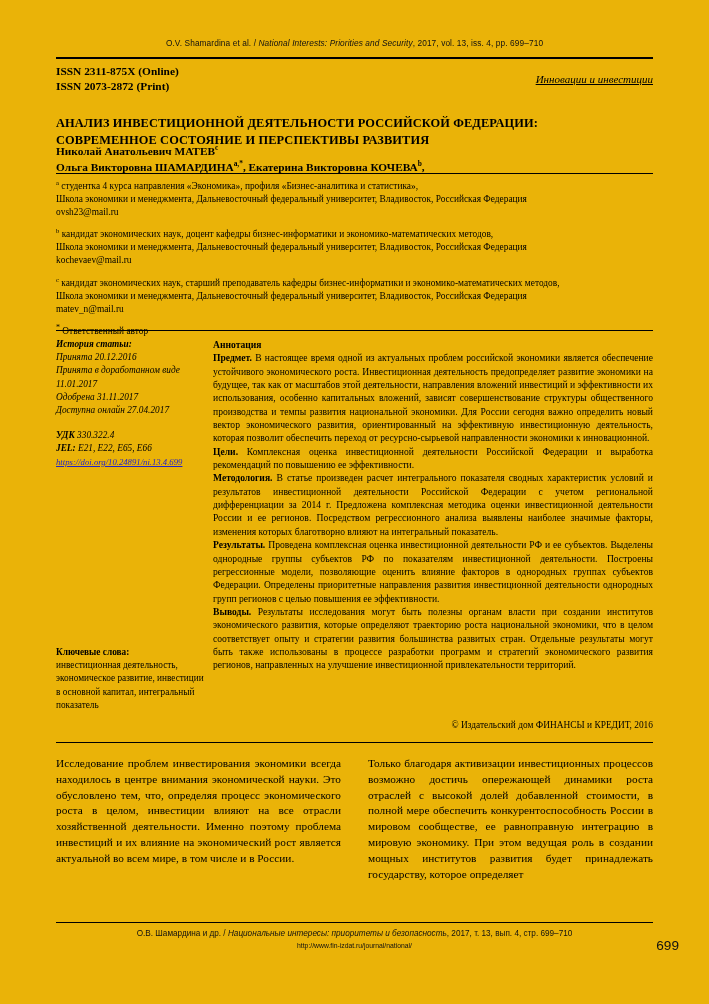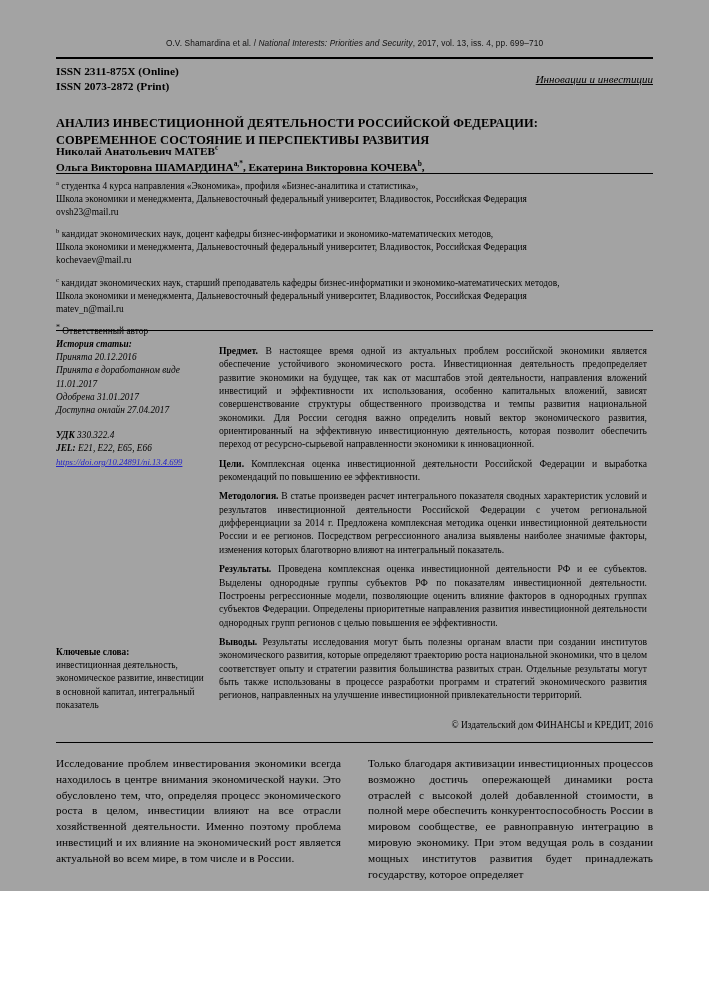--- a/index.html
+++ b/index.html
@@ -4,23 +4,23 @@
 <title>Article first page</title>
 <style>
   html, body {
     margin: 0;
     padding: 0;
     background: #ffffff;
   }
   .page {
     position: relative;
     width: 709px;
-    height: 891px;
+    height: 1004px;
     margin: 0 auto;
-    background: #a3a3a3;
+    background: #eab308;
     color: #000000;
     font-family: "Liberation Serif", "DejaVu Serif", serif;
     box-sizing: border-box;
     overflow: hidden;
   }
 
   
   .running-head {
     position: absolute;
     top: 38px;
@@ -176,21 +176,21 @@
     width: 440px;
     font-size: 9.6px;
     line-height: 13.35px;
     text-align: justify;
   }
   .abstract-col .hdr {
     font-weight: bold;
     display: block;
   }
   .abstract-col p {
-    margin: 6px;
+    margin: 0;
     text-align: justify;
     text-justify: inter-word;
   }
   .abstract-col p b { font-weight: bold; }
 
   .copyright {
     position: absolute;
     top: 719px;
     left: 56px;
     width: 597px;
@@ -316,51 +316,56 @@
   </div>
 
   <div class="rule-abstract"></div>
 
   <div class="meta-col">
     <div class="block">
       <div class="hdr">История статьи:</div>
       <div>Принята 20.12.2016</div>
       <div>Принята в доработанном виде</div>
       <div>11.01.2017</div>
-      <div>Одобрена 31.01.2017</div>
+      <div>Одобрена 31.11.2017</div>
       <div>Доступна онлайн 27.04.2017</div>
     </div>
     <div class="block">
       <div class="udc-line"><b>УДК</b><span> 330.322.4</span></div>
       <div class="udc-line"><b>JEL:</b><span> E21, E22, E65, E66</span></div>
       <div><a class="doi-link" href="#" style="color: rgb(35, 35, 200);">https://doi.org/10.24891/ni.13.4.699</a></div>
     </div>
   </div>
 
   <div class="keywords-block">
     <div class="hdr">Ключевые слова:</div>
     <div>инвестиционная деятельность, экономическое развитие, инвестиции в основной капитал, интегральный показатель</div>
   </div>
 
   <div class="abstract-col">
+    <span class="hdr">Аннотация</span>
     <p><b>Предмет.</b><span> В настоящее время одной из актуальных проблем российской экономики является обеспечение устойчивого экономического роста. Инвестиционная деятельность предопределяет развитие экономики на будущее, так как от масштабов этой деятельности, направления вложений инвестиций и эффективности их использования, особенно капитальных вложений, зависят совершенствование структуры общественного производства и темпы развития национальной экономики. Для России сегодня важно определить новый вектор экономического развития, ориентированный на эффективную инвестиционную деятельность, которая позволит обеспечить переход от ресурсно-сырьевой направленности экономики к инновационной.</span></p>
     <p><b>Цели.</b><span> Комплексная оценка инвестиционной деятельности Российской Федерации и выработка рекомендаций по повышению ее эффективности.</span></p>
     <p><b>Методология.</b><span> В статье произведен расчет интегрального показателя сводных характеристик условий и результатов инвестиционной деятельности Российской Федерации с учетом региональной дифференциации за 2014 г. Предложена комплексная методика оценки инвестиционной деятельности России и ее регионов. Посредством регрессионного анализа выявлены наиболее значимые факторы, изменения которых благотворно влияют на интегральный показатель.</span></p>
     <p><b>Результаты.</b><span> Проведена комплексная оценка инвестиционной деятельности РФ и ее субъектов. Выделены однородные группы субъектов РФ по показателям инвестиционной деятельности. Построены регрессионные модели, позволяющие оценить влияние факторов в однородных группах субъектов Федерации. Определены приоритетные направления развития инвестиционной деятельности однородных групп регионов с целью повышения ее эффективности.</span></p>
     <p><b>Выводы.</b><span> Результаты исследования могут быть полезны органам власти при создании институтов экономического развития, которые определяют траекторию роста национальной экономики, что в целом соответствует опыту и стратегии развития большинства развитых стран. Отдельные результаты могут быть также использованы в процессе разработки программ и стратегий экономического развития регионов, направленных на улучшение инвестиционной привлекательности территорий.</span></p>
   </div>
 
   <div class="copyright">© Издательский дом ФИНАНСЫ и КРЕДИТ, 2016</div>
   <div class="rule-body"></div>
 
   <div class="body-cols">
     <div class="body-col">
       <p>Исследование проблем инвестирования экономики всегда находилось в центре внимания экономической науки. Это обусловлено тем, что, определяя процесс экономического роста в целом, инвестиции влияют на все отрасли хозяйственной деятельности. Именно поэтому проблема инвестиций и их влияние на экономический рост является актуальной во всем мире, в том числе и в России.</p>
     </div>
     <div class="body-col">
       <p>Только благодаря активизации инвестиционных процессов возможно достичь опережающей динамики роста отраслей с высокой долей добавленной стоимости, в полной мере обеспечить конкурентоспособность России в мировом сообществе, ее равноправную интеграцию в мировую экономику. При этом ведущая роль в создании мощных институтов развития будет принадлежать государству, которое определяет</p>
     </div>
   </div>
 
   <div class="rule-footer"></div>
+  <div class="footer">
+    <span>О.В. Шамардина и др. / </span><span class="it">Национальные интересы: приоритеты и безопасность</span><span>, 2017, т. 13, вып. 4, стр. 699–710</span>
+    <span class="url">http://www.fin-izdat.ru/journal/national/</span>
+  </div>
   <div class="page-number">699</div>
 
 </div>
 
 </body></html>

